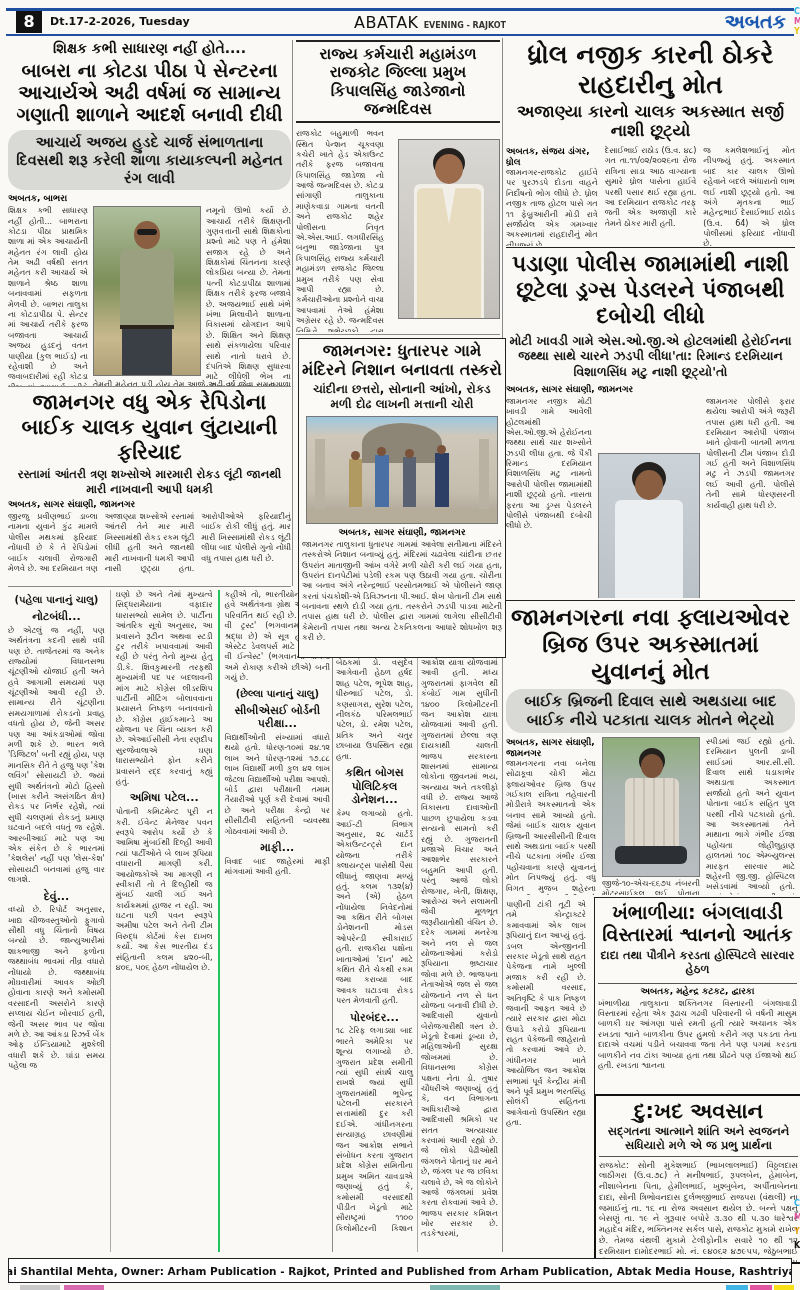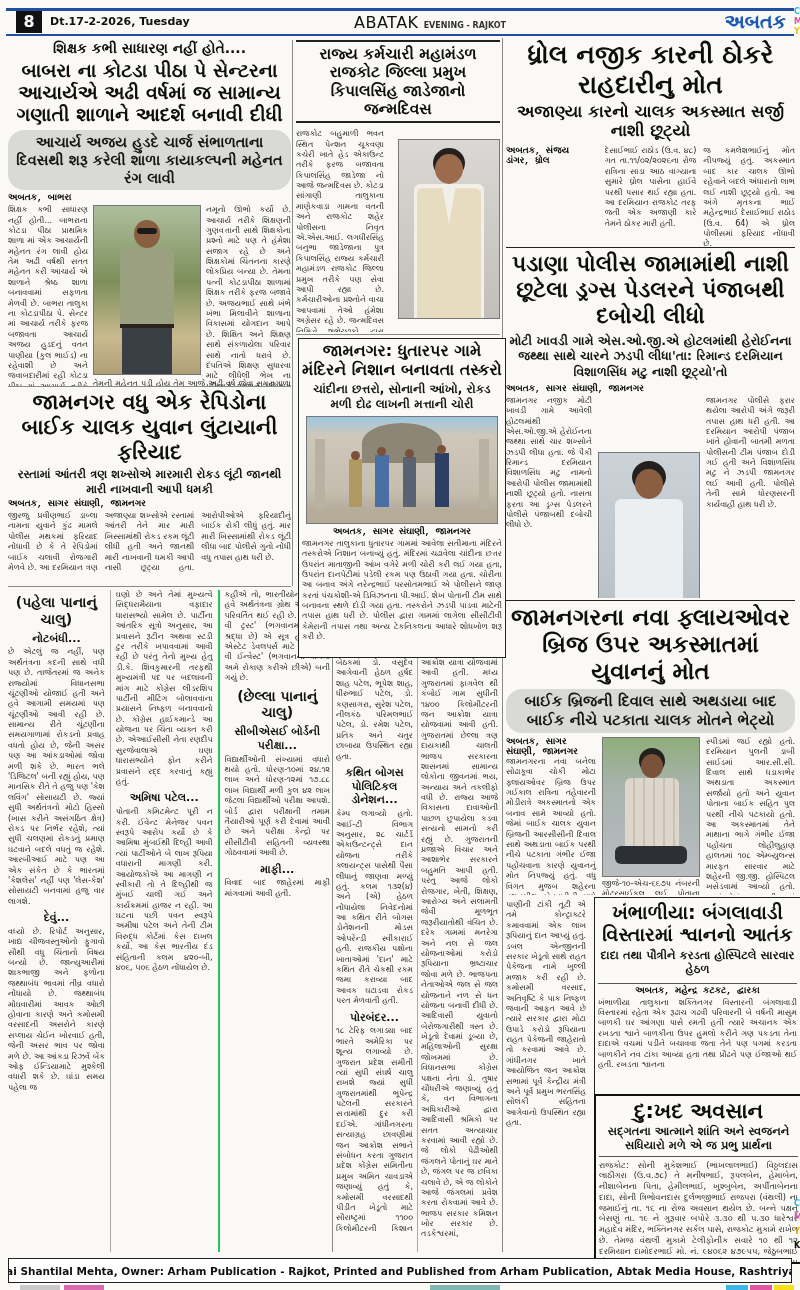--- a/index.html
+++ b/index.html
@@ -5,24 +5,24 @@
   html,body{margin:0;padding:0;background:#e9e7e0;}
   .page{position:relative;width:800px;height:1290px;background:#faf9f5;margin:0 auto;
         font-family:"DejaVu Sans",sans-serif;color:#111;overflow:hidden;}
   .abs{position:absolute;overflow:hidden;}
   .rule{position:absolute;background:#1e4fa0;}
   .gline{position:absolute;background:#8a8a8a;}
   .kline{position:absolute;background:#222;}
   .hl{font-weight:bold;text-align:center;line-height:1.18;color:#0d0d0d;}
   .sub{font-weight:bold;text-align:center;line-height:1.25;color:#151515;}
   .graybox{background:#d9d9d6;border-radius:16px;}
-  .byline{font-weight:bold;font-size:9px;color:#000;font-family:Liberation Mono, monospace;}
+  .byline{font-weight:bold;font-size:9px;color:#000;}
   .body-sm{font-size:8px;line-height:1.3;text-align:justify;color:#1a1a1a;}
   .colhead{font-weight:bold;font-size:11px;text-align:center;line-height:1.25;margin:4px 0 2px;}
-  .contlbl{font-weight:bold;font-size:14px;text-align:center;line-height:1.2;margin-top:4px;}
+  .contlbl{font-weight:bold;font-size:10px;text-align:center;line-height:1.2;margin-top:4px;}
   .photo{position:relative;border:1px solid #777;overflow:hidden;}
   .figure-head{position:absolute;border-radius:50%;}
   .figure-body{position:absolute;border-radius:6px 6px 0 0;}
   .boxed{border:1.5px solid #222;background:#fbfaf6;}
   .caption{font-size:8px;line-height:1.3;text-align:justify;color:#1a1a1a;}
   .cmyk{position:absolute;font-size:8px;font-weight:bold;line-height:1;}
 </style>
 </head>
 <body>
 
@@ -141,20 +141,21 @@
     <div class="colhead">પોરબંદર...</div>
     <div class="body-sm">૧૮ ટેરિફ લગાડ્યા બાદ ભારતે અમેરિકા પર શૂન્ય લગાવ્યો છે. ગુજરાત પ્રદેશ સમીતી ત્યાં સુધી સંઘર્ષ ચાલુ રાખશે જ્યાં સુધી ગુજરાતમાંથી ભૂપેન્દ્ર પટેલની સરકારને સત્તામાંથી દુર કરી દઈએ. ગાંધીનગરના સત્યાગ્રહ છાવણીમાં જન આક્રોશ સભાને સંબોધન કરતા ગુજરાત પ્રદેશ કોંગ્રેસ સમિતીના પ્રમુખ અમિત ચાવડાએ જણાવ્યું હતું કે, કમોસમી વરસાદથી પીડીત ખેડૂતો માટે સૌરાષ્ટ્રમાં ૧૧૦૦ કિલોમીટરની કિશાન આક્રોશ યાત્રા યોજવામાં આવી હતી. મધ્ય ગુજરાતમાં ફાગવેલ થી કંબોઈ ગામ સુધીની ૧૪૦૦ કિલોમીટરની જન આક્રોશ યાત્રા યોજવામાં આવી હતી. ગુજરાતમાં છેલ્લા ત્રણ દાયકાથી ચાલતી ભાજપ સરકારના શાસનમાં સામાન્ય લોકોના જીવનમાં ભય, અન્યાય અને તકલીફો વધી છે. રાજ્ય આજે વિકાસના દાવાઓની પાછળ છુપાયેલા કડવા સત્યનો સામનો કરી રહ્યું છે. ગુજરાતની પ્રજાએ વિચાર અને આશાભેર સરકારને બહુમતિ આપી હતી. પરંતુ આજે લોકો રોજગાર, ખેતી, શિક્ષણ, આરોગ્ય અને સલામતી જેવી મૂળભૂત જરૂરીયાતોથી વંચિત છે. દરેક ગામમાં મનરેગા અને નલ સે જલ યોજનાઓમાં કરોડો રૂપિયાના ભ્રષ્ટાચાર જોવા મળે છે. ભાજપના નેતાઓએ જલ સે જલ યોજનાને નળ સે ધન યોજના બનાવી દીધી છે. આદિવાસી યુવાનો બેરોજગારીથી ત્રસ્ત છે. ખેડૂતો દેવામાં ડૂબ્યા છે, મહિલાઓની સુરક્ષા જોખમમાં છે. વિધાનસભા કોંગ્રેસ પક્ષના નેતા ડો. તુષાર ચૌધરીએ જણાવ્યું હતું કે, વન વિભાગના અધિકારીઓ દ્વારા આદિવાસી શ્રમિકો પર સતત અત્યાચાર કરવામાં આવી રહ્યો છે. જે લોકો પેઢીઓથી જંગલને પોતાનું ઘર માને છે, જંગલ પર જ છવિકા ચલાવે છે, એ જ લોકોને આજે જંગલમાં પ્રવેશ કરતા રોકવામાં આવે છે. ભાજપ સરકાર કમિશન ખોર સરકાર છે. તડકેશ્વરમાં,</div>
   </div>
 
   <div class="abs" style="left:506px;top:40px;width:289px;height:206px">
     <div class="hl" style="font-size:25px">ધ્રોલ નજીક કારની ઠોકરે રાહદારીનુ મોત</div>
     <div class="hl" style="font-size:16.5px;margin-top:3px">અજાણ્યા કારનો ચાલક અકસ્માત સર્જી નાશી છૂટ્યો</div>
     <div style="display:flex;gap:7px;margin-top:5px">
       <div style="flex:1">
         <div class="byline">અબતક, સંજય ડાંગર, ધ્રોલ</div>
+        <div class="body-sm">જામનગર-રાજકોટ હાઈવે પર પુરઝડપે દોડતા વાહને નિર્દોષનો ભોગ લીધો છે. ધ્રોલ નજીક તાજ હોટલ પાસે ગત ૧૧ ફેબ્રુઆરીની મોડી રાત્રે સર્જાયેલ એક ગમખ્વાર અકસ્માતમાં રાહદારીનું મોત નીપજ્યું છે.</div>
       </div>
       <div class="body-sm" style="flex:1">દેસાઈભાઈ રાઠોડ (ઉ.વ. ૪૮) ગત તા.૧૧/૦૨/૨૦૨૬ના રોજ રાત્રિના સાડા આઠ વાગ્યાના સુમારે ધ્રોલ પાસેના હાઈવે પરથી પસાર થઈ રહ્યા હતા. આ દરમિયાન રાજકોટ તરફ જતી એક અજાણી કારે તેમને ઠોકર મારી હતી.</div>
       <div class="body-sm" style="flex:1">જ કમલેશભાઈનું મોત નીપજ્યું હતું. અકસ્માત બાદ કાર ચાલક ઊભો રહેવાને બદલે અંધારાનો લાભ લઈ નાશી છૂટ્યો હતો. આ અંગે મૃતકના ભાઈ મહેન્દ્રભાઈ દેસાઈભાઈ રાઠોડ (ઉ.વ. 64) એ ધ્રોલ પોલીસમાં ફરિયાદ નોંધાવી છે.</div>
     </div>
   </div>
 
   <div class="kline" style="left:506px;top:247px;width:289px;height:1px"></div>
 
   <div class="abs" style="left:506px;top:251px;width:289px;height:347px">
     <div class="hl" style="font-size:22px">પડાણા પોલીસ જામામાંથી નાશી છૂટેલા ડ્રગ્સ પેડલરને પંજાબથી દબોચી લીધો</div>

